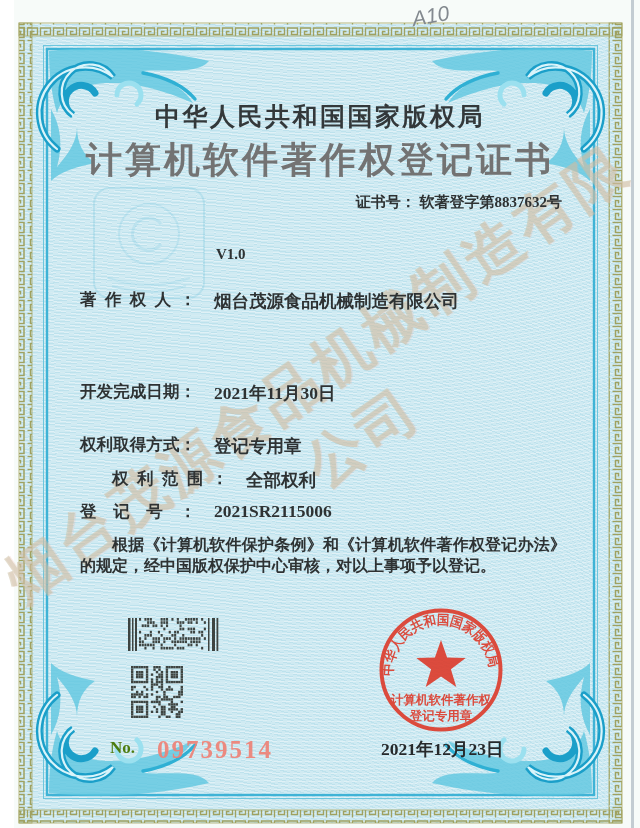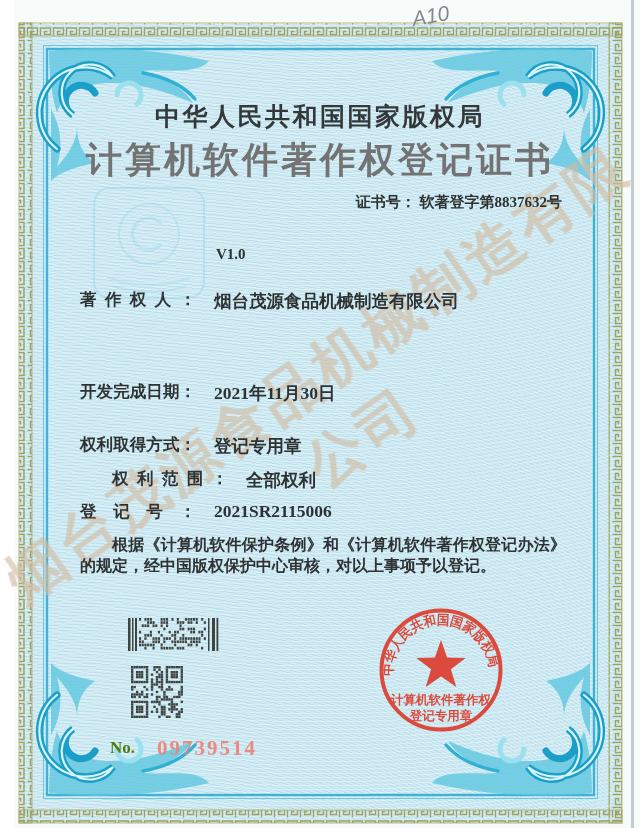--- a/index.html
+++ b/index.html
@@ -24,21 +24,21 @@
   .row{left:80px;color:#2e3233;font-weight:bold;}
   .flabel{display:inline-block;width:116px;font-size:16.5px;text-align:justify;text-align-last:justify;vertical-align:top;}
   .fvalue{display:inline-block;margin-left:14px;font-size:17.5px;}
   .v2{left:216px;color:#2e3233;font-weight:bold;font-size:15px;}
   .statement{position:absolute;left:80px;top:534px;width:486px;font-size:16px;font-weight:bold;
       line-height:21px;color:#2e3233;text-indent:32px;text-align:justify;white-space:normal;}
   .watermark{position:absolute;left:-45px;top:328px;width:770px;text-align:center;font-weight:bold;
       font-size:58px;letter-spacing:4px;color:rgba(203,189,162,.52);
       text-shadow:1px 1px 0 rgba(232,184,172,.25);transform:rotate(-35deg);}
   .no-label{left:110px;top:738px;font-weight:bold;font-size:17px;color:#4d7c0f;}
-  .no-value{left:157px;top:736px;font-weight:bold;font-size:21px;letter-spacing:2px;color:#ee8277;opacity:.92;}
+  .no-value{left:157px;top:736px;font-weight:bold;font-size:25px;letter-spacing:2px;color:#ee8277;opacity:.92;}
   .issue-date{left:381px;top:737px;font-weight:bold;font-size:17.5px;color:#26292b;}
   .annotation{left:412px;top:4px;font-family:"Liberation Sans",sans-serif;font-style:italic;
       font-size:21px;color:#83898f;transform:rotate(-10deg);}
 </style>
 </head>
 <body>
 
 <div id="page">
   <div class="edge-left"></div>
   <div class="cyan"></div>
@@ -482,15 +482,16 @@
 
   <div class="abs row" style="top:501px;">
     <span class="flabel">登记号：</span>
     <span class="fvalue">2021SR2115006</span>
   </div>
 
   <div class="statement">根据《计算机软件保护条例》和《计算机软件著作权登记办法》的规定，经中国版权保护中心审核，对以上事项予以登记。</div>
 
   <div class="abs no-label">No.</div>
   <div class="abs no-value">09739514</div>
+  <div class="abs issue-date">2021年12月23日</div>
 
   <div class="edge-right"></div>
 </div>
 
 </body></html>

